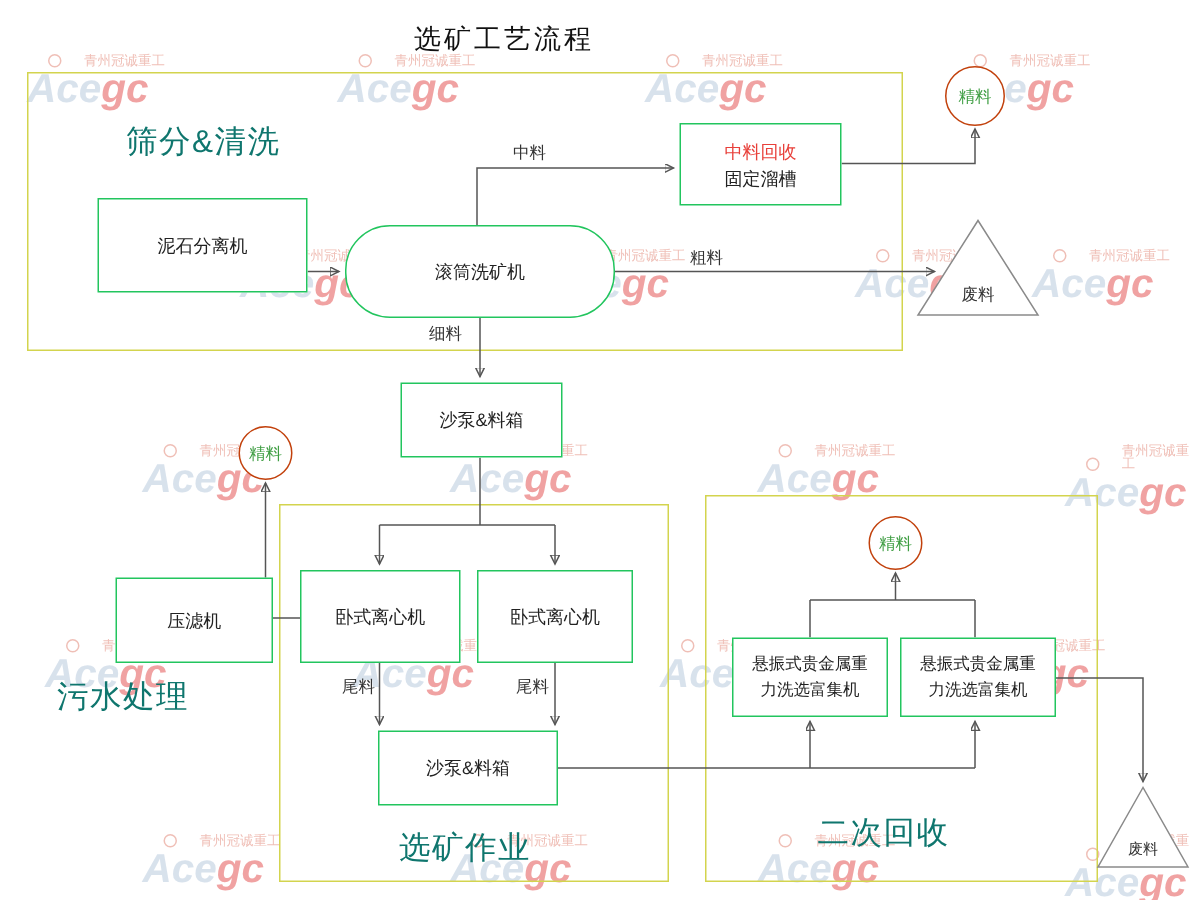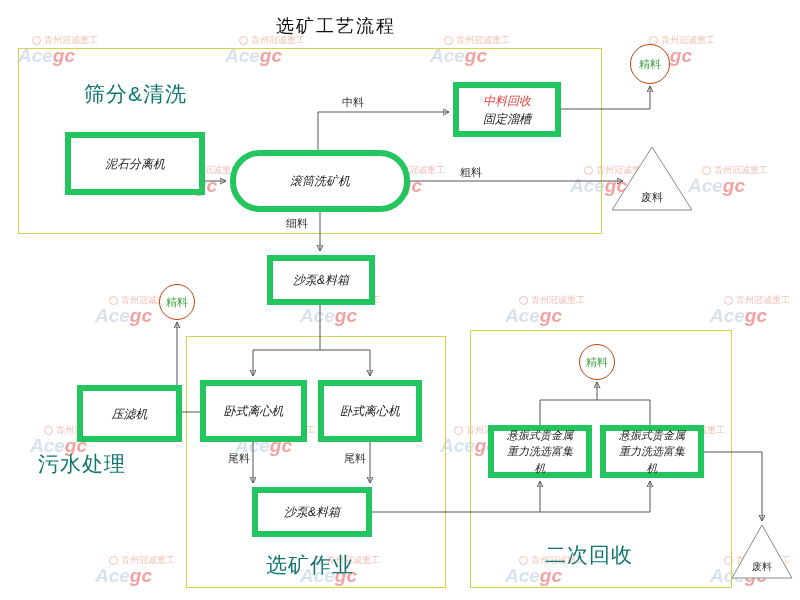--- a/index.html
+++ b/index.html
@@ -1,42 +1,42 @@
 <!DOCTYPE html>
 <html><head>
 <meta charset="utf-8">
 <style>
   html,body {margin:0; padding:0; background:#fff;}
   #canvas {position:relative; width:800px; height:600px; background:#fff; overflow:hidden;
            font-family:"Liberation Sans","DejaVu Sans",sans-serif;}
 
   
   .wm {position:absolute; z-index:1; opacity:0.5; pointer-events:none; line-height:1;}
-  .wm-company {display:flex; align-items:flex-end; gap:3px; font-size:9px; color:#e08070; margin:0 0 1px 14px;}
+  .wm-company {display:flex; align-items:flex-end; gap:15px; font-size:9px; color:#e08070; margin:0 0 1px 14px;}
   .wm-logo {width:9px; height:9px; border-radius:50%; border:1px solid #e08070; box-sizing:border-box; display:inline-block;}
-  .wm-brand {font-size:19px; font-weight:bold; font-style:italic;}
+  .wm-brand {font-size:27px; font-weight:bold; font-style:italic;}
   .wm-ace {color:#b3c6db;}
   .wm-gc  {color:#e24848;}
 
   
   .page-title {position:absolute; left:276px; top:14px; font-size:18px; letter-spacing:2px; color:#111; z-index:4;text-align:right;}
 
   
   .section {position:absolute; border:1px solid #d3d44e; z-index:2; background:transparent;}
   .section-label {position:absolute; color:#0f766e; font-size:21px; letter-spacing:1px; z-index:4;}
 
   
   #flow {position:absolute; left:0; top:0; z-index:3;}
   #flow path {stroke:#555; stroke-width:1; fill:none;}
   #flow polygon {fill:#fff; stroke:#8a8a8a; stroke-width:1;}
 
   
-  .node {position:absolute; background:#fff; border:6px solid #22c55e; z-index:4; box-sizing:border-box;
+  .node {position:absolute; background:#fff; border:1px solid #22c55e; z-index:4; box-sizing:border-box;
          display:flex; flex-direction:column; align-items:center; justify-content:center;
-         font-size:12px; color:#222; text-align:center; line-height:1.5;font-style:italic;}
+         font-size:12px; color:#222; text-align:center; line-height:1.5;}
   .node .red {color:#e8403a;}
   .node.small {font-size:11px; line-height:1.5; padding:0 10px;}
 
   .circle {position:absolute; background:#fff; border:1px solid #c2410c; border-radius:50%; z-index:4; box-sizing:border-box;
            display:flex; align-items:center; justify-content:center; font-size:11px; color:#3f9e43;}
 
   .edge-label, .tri-label {position:absolute; font-size:11px; color:#333; z-index:4; line-height:1;}
 </style>
 </head>
 <body>

